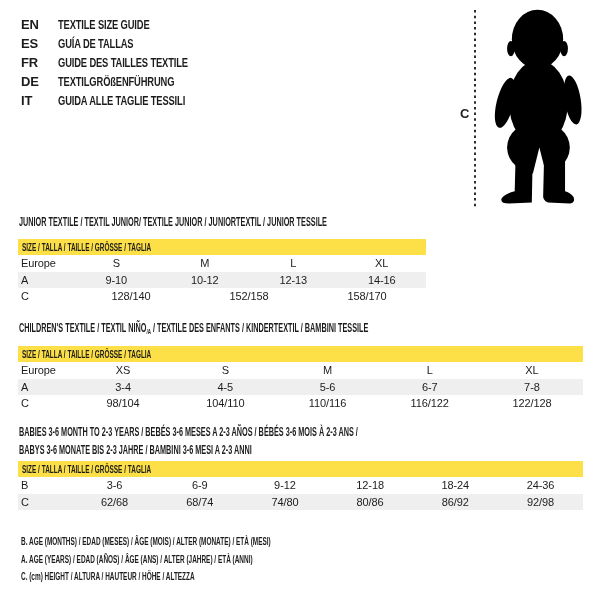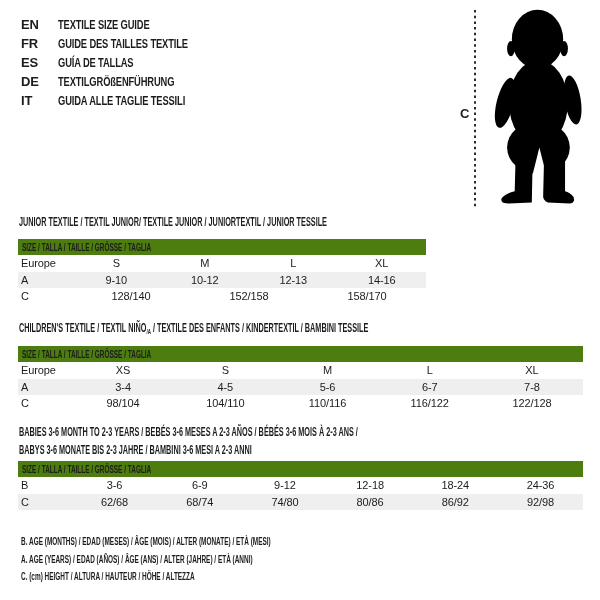--- a/index.html
+++ b/index.html
@@ -27,21 +27,21 @@
   .t-children { top:321px; }
   .t-babies   { top:423px; }
   .t-babies .line { height:17.5px; line-height:17.5px; }
   .sub { font-size:8px; vertical-align:-2px; }
 
   
   .table { position:absolute; left:18px; font-size:11px; }
   .tbl-junior   { top:239px; width:408px; }
   .tbl-children { top:346px; width:565px; }
   .tbl-babies   { top:461px; width:565px; }
-  .bar { height:16px; line-height:16px; background:#4d7c0f; padding-left:4px;
+  .bar { height:16px; line-height:16px; background:#fde047; padding-left:4px;
          font-weight:bold; font-size:11.5px; overflow:hidden; }
   .row { display:flex; height:16.5px; line-height:16.5px;align-items:center; }
   .row.shade { background:#efefef; }
   .c0 { width:54px; padding-left:3px; text-align:left; letter-spacing:-0.1px; }
   .c  { flex:1; text-align:center; letter-spacing:-0.1px; }
 
   
   .notes { position:absolute; left:21px; top:533px; }
   .note-line { height:17.6px; line-height:17.6px; font-weight:bold; font-size:11.5px; }
 </style>
@@ -49,26 +49,26 @@
 <body>
 
 <div class="page">
 
   <div class="lang-list">
     <div class="lang-row">
       <span class="lang-code">EN</span>
       <span class="lang-title">TEXTILE SIZE GUIDE</span>
     </div>
     <div class="lang-row">
+      <span class="lang-code">ES</span>
+      <span class="lang-title">GUÍA DE TALLAS</span>
+    </div>
+    <div class="lang-row">
       <span class="lang-code">FR</span>
       <span class="lang-title">GUIDE DES TAILLES TEXTILE</span>
-    </div>
-    <div class="lang-row">
-      <span class="lang-code">ES</span>
-      <span class="lang-title">GUÍA DE TALLAS</span>
     </div>
     <div class="lang-row">
       <span class="lang-code">DE</span>
       <span class="lang-title">TEXTILGRÖßENFÜHRUNG</span>
     </div>
     <div class="lang-row">
       <span class="lang-code">IT</span>
       <span class="lang-title">GUIDA ALLE TAGLIE TESSILI</span>
     </div>
   </div>

